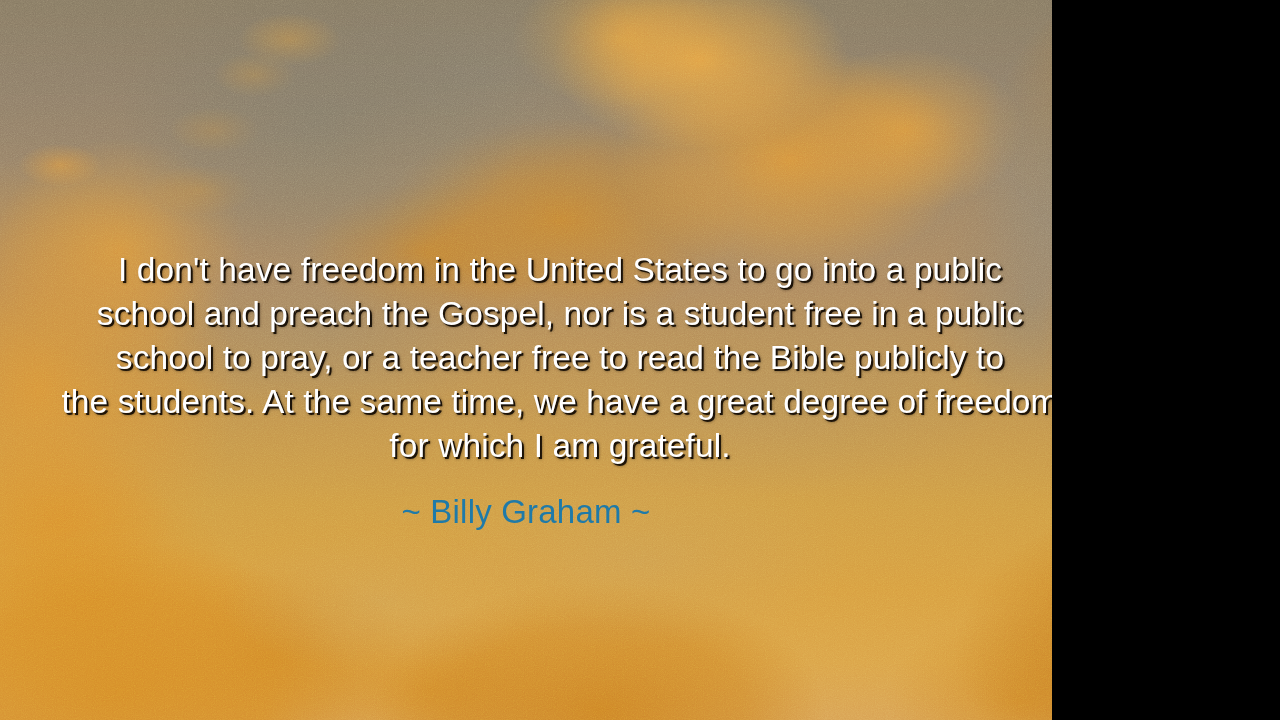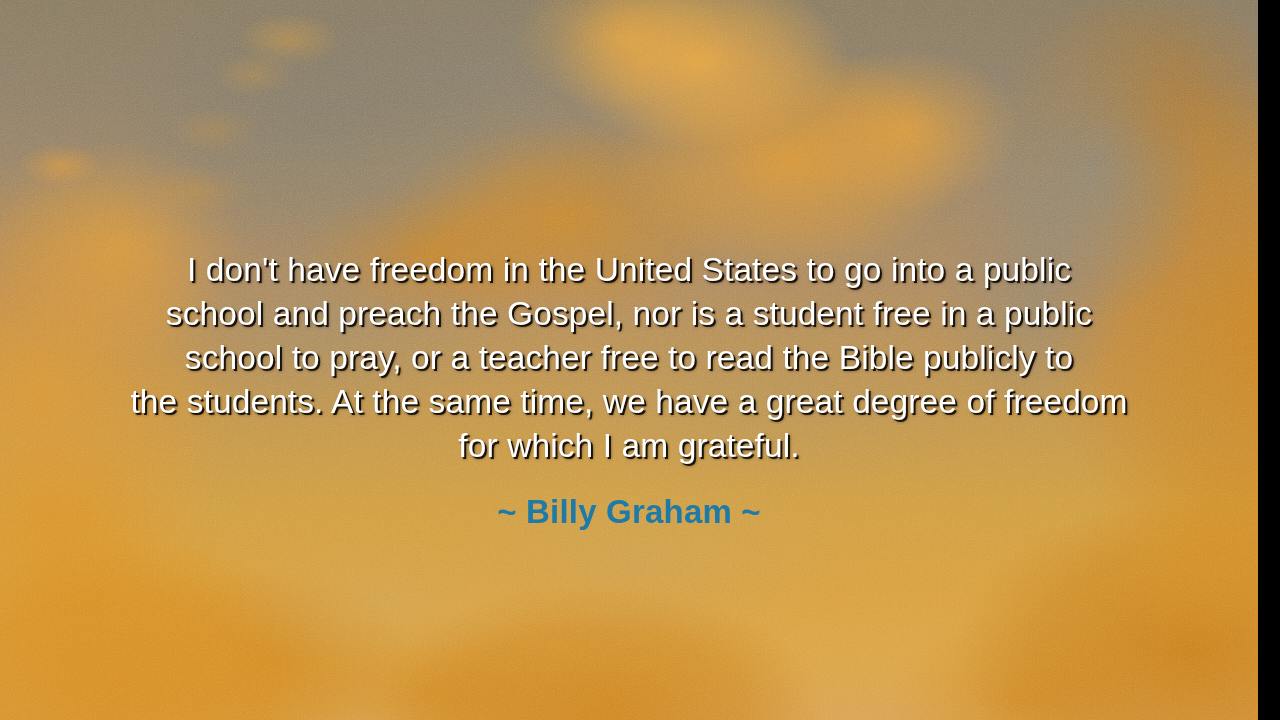--- a/index.html
+++ b/index.html
@@ -3,21 +3,21 @@
 <meta charset="utf-8">
 <title>Quote Image</title>
 <style>
   html, body {
     margin: 0;
     padding: 0;
     background: #000;
   }
   #stage {
     position: relative;
-    width: 1258px;
+    width: 1052px;
     height: 720px;
     overflow: hidden;
     font-family: "Liberation Sans", sans-serif;
     background-color: #c89a55;
   }
 
   
   .layer {
     position: absolute;
     inset: 0;
@@ -128,21 +128,21 @@
     text-shadow:
       2px 2px 0 rgba(20,12,4,0.92),
       2px 2px 3px rgba(20,12,4,0.55);
     white-space: pre-line;
   }
   #attribution {
     display: block;
     margin: 24px auto 0 auto;
     font-size: 33px;
     line-height: 40px;
-    font-weight: 700;
+    font-weight: 400;
     color: #1f7aa8;
     letter-spacing: 0.2px;
   }
 </style>
 </head>
 <body>
 
 <div id="stage">
 
   <div class="layer" id="sky-base"></div>

